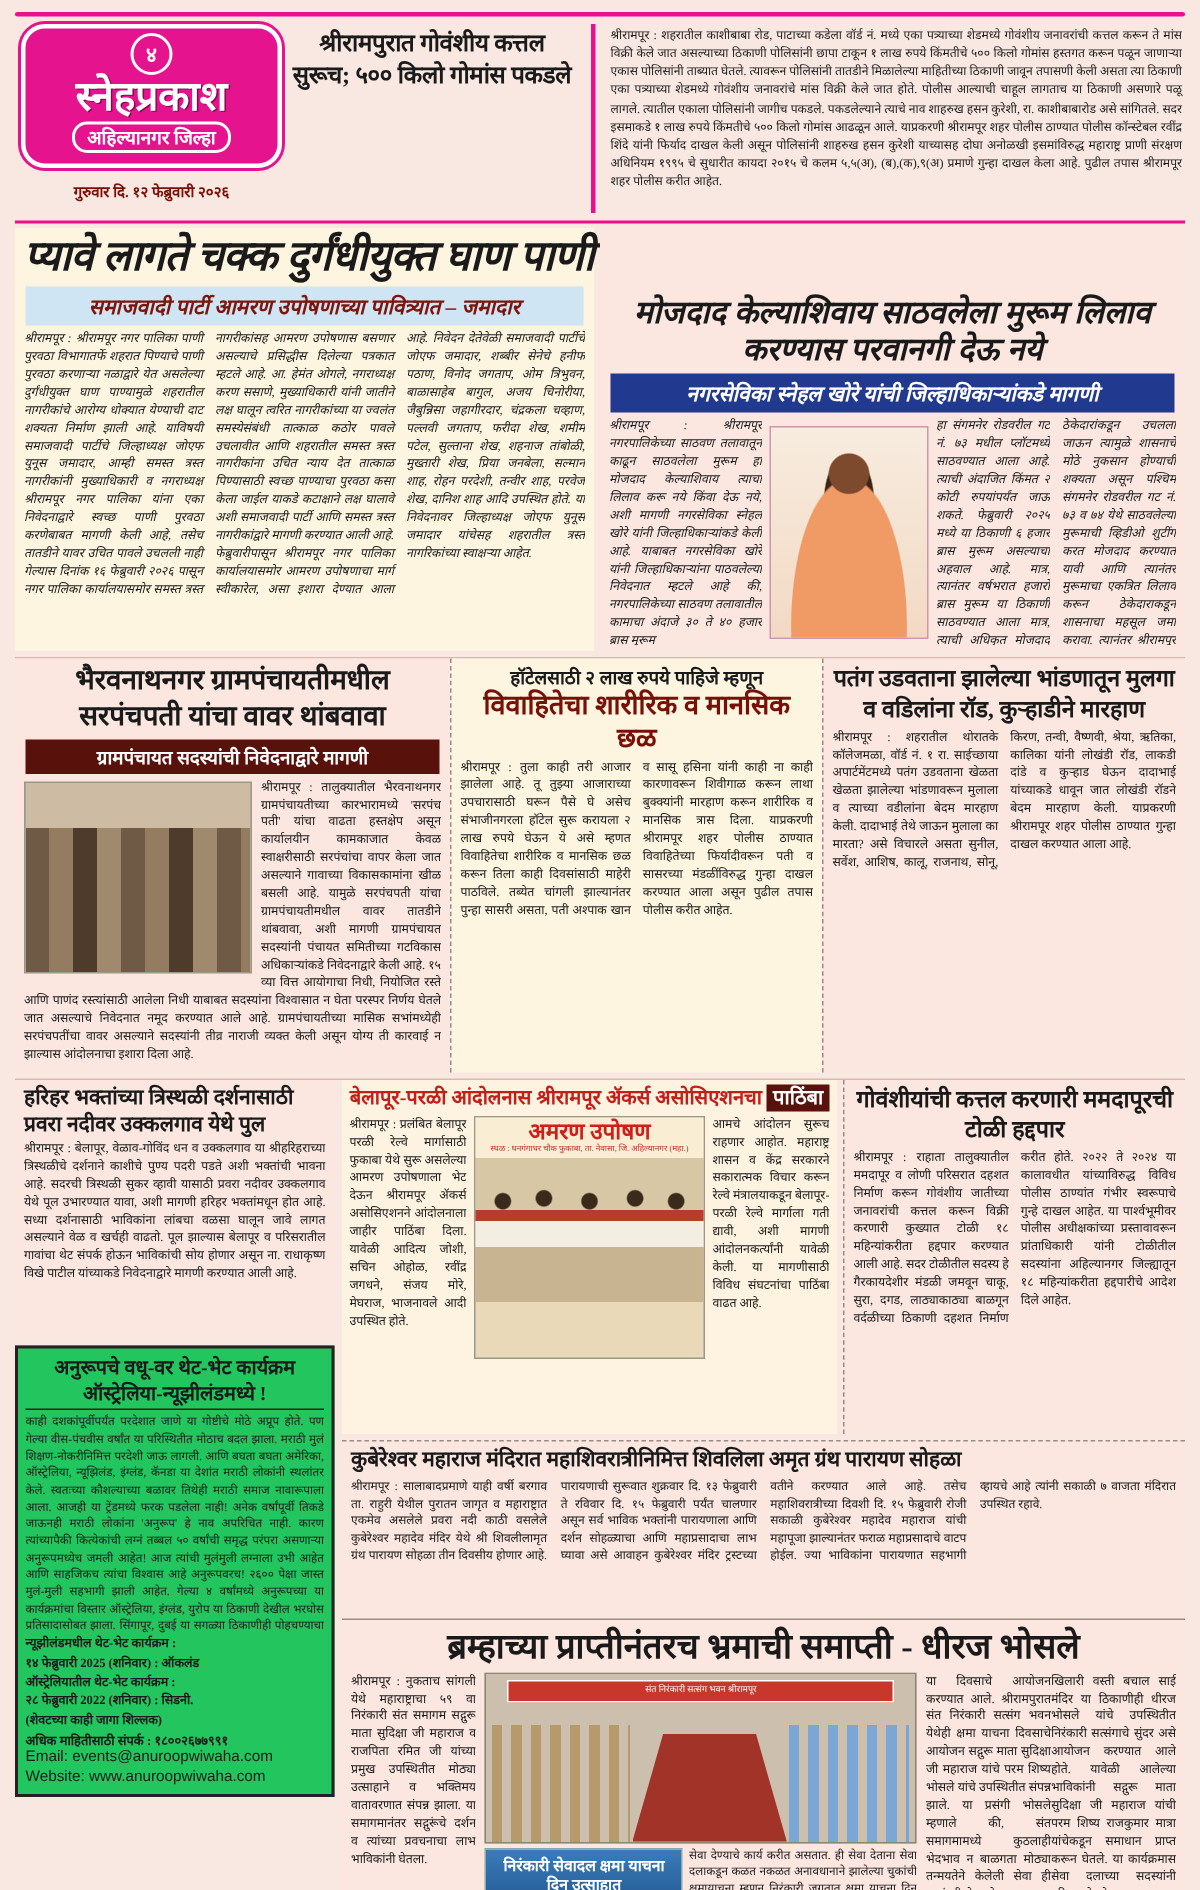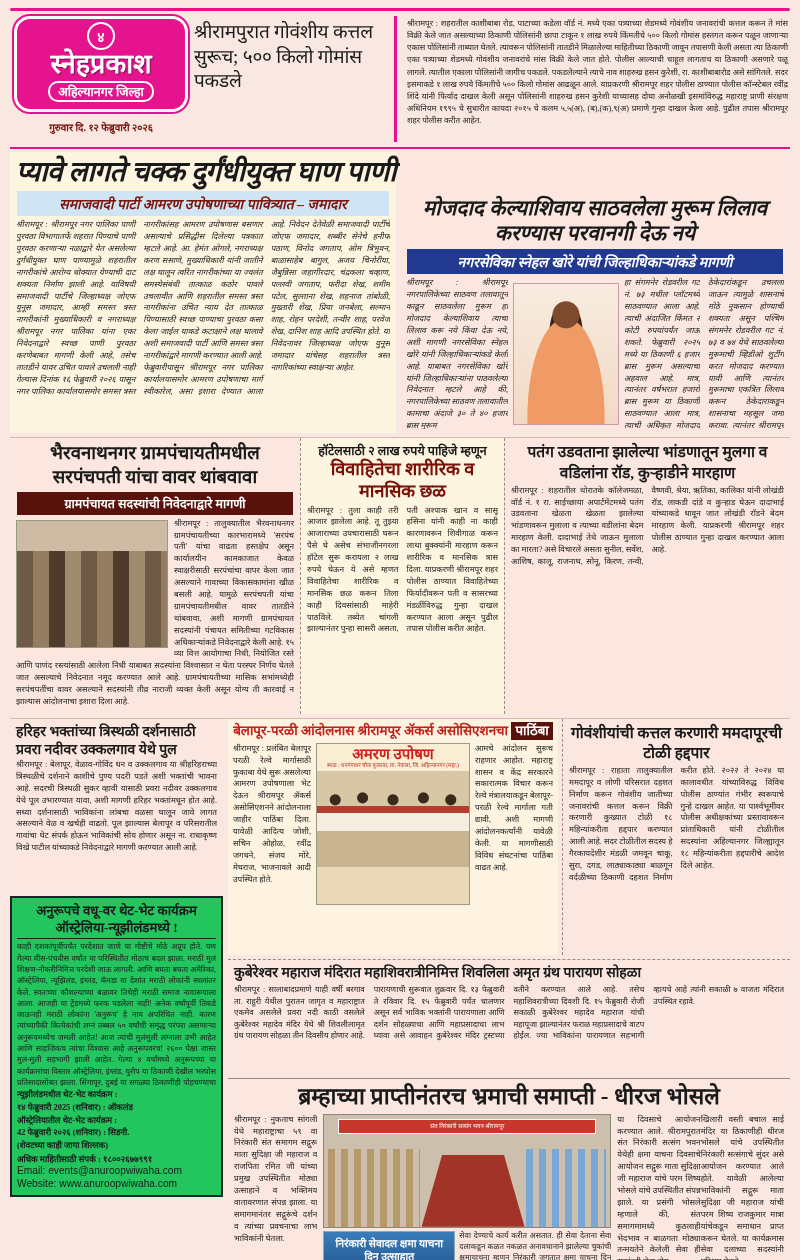--- a/index.html
+++ b/index.html
@@ -13,21 +13,21 @@
   .masthead{display:flex;align-items:stretch;padding:5px 0 3px;height:126px;}
   .logo-wrap{width:182px;display:flex;flex-direction:column;align-items:center;}
   .logo-box{width:168px;height:90px;background:#e6138e;border-radius:16px;border:3px solid #fff;
             box-shadow:0 0 0 2px #e6138e;display:flex;flex-direction:column;align-items:center;justify-content:center;}
   .edition-badge{width:24px;height:24px;border:2px solid #fff;border-radius:50%;color:#fff;
             font-weight:bold;font-size:14px;display:flex;align-items:center;justify-content:center;margin-top:-4px;}
   .logo-title{color:#fff;font-size:27px;font-weight:bold;line-height:1.05;text-shadow:1px 1px 0 #7e0a4e;}
   .logo-sub{color:#fff;font-size:12.5px;font-weight:bold;border:2px solid #fff;border-radius:10px;
             padding:0 8px;margin-top:2px;}
   .date-line{color:#7a1007;font-weight:bold;font-size:10px;margin-top:8px;}
-  .mast-headline{width:188px;font-size:19px;font-weight:normal;text-align:left;line-height:1.3;
+  .mast-headline{width:188px;font-size:16px;font-weight:bold;text-align:center;line-height:1.3;
             padding:4px 8px 0 2px;letter-spacing:-0.2px;}
   .mast-divider{width:3px;background:#e8118c;margin:0 4px;}
   .brief-body{flex:1;font-size:8.1px;line-height:1.5;text-align:justify;padding:2px 2px 0 6px;
             height:116px;overflow:hidden;}
 
   
   .art{box-sizing:border-box;padding:4px 6px;}
   .bg-cream{background:#fdf5df;}
   .bg-pink{background:#fbe7e0;}
   .h-xl{font-size:28px;font-weight:800;text-align:center;line-height:1.15;letter-spacing:-0.5px;white-space:nowrap;}
@@ -62,21 +62,21 @@
   .murum-c2{margin-right:8px;}
 
   
   .rowB{display:flex;margin-top:4px;border-top:1px solid #d9b9ae;}
   .bhairav{width:290px;}
   .bhairav-body{height:192px;}
   .bhairav-photo{float:left;width:150px;height:126px;margin:2px 6px 2px 0;border:1px solid #998;
      background:
        linear-gradient(#cdbba4 0 24%, rgba(0,0,0,0) 24%),
        repeating-linear-gradient(90deg,#6e5a45 0 16px,#937c60 16px 32px,#4f3b2c 32px 48px,#a08a6e 48px 64px);}
-  .vivahita{width:204px;}
+  .vivahita{width:248px;}
   .vivahita .kicker{font-size:12.5px;font-weight:bold;text-align:center;}
   .vivahita .h-v{font-size:18px;font-weight:800;text-align:center;color:#7a0f07;line-height:1.2;}
   .vivahita .body-txt{height:200px;margin-top:2px;}
   .patang{flex:1;}
   .patang .body-txt{height:204px;margin-top:2px;}
 
   
   .lower{display:flex;margin-top:4px;border-top:1px solid #d9b9ae;}
   .stackL{width:213px;}
   .harihar .body-txt{height:128px;}
@@ -191,21 +191,21 @@
       <div class="art bg-pink harihar">
         <div class="h-xs">हरिहर भक्तांच्या त्रिस्थळी दर्शनासाठी प्रवरा नदीवर उक्कलगाव येथे पुल</div>
         <div class="body-txt">श्रीरामपूर : बेलापूर, वेळाव-गोविंद धन व उक्कलगाव या श्रीहरिहराच्या त्रिस्थळीचे दर्शनाने काशीचे पुण्य पदरी पडते अशी भक्तांची भावना आहे. सदरची त्रिस्थळी सुकर व्हावी यासाठी प्रवरा नदीवर उक्कलगाव येथे पूल उभारण्यात यावा, अशी मागणी हरिहर भक्तांमधून होत आहे. सध्या दर्शनासाठी भाविकांना लांबचा वळसा घालून जावे लागत असल्याने वेळ व खर्चही वाढतो. पूल झाल्यास बेलापूर व परिसरातील गावांचा थेट संपर्क होऊन भाविकांची सोय होणार असून ना. राधाकृष्ण विखे पाटील यांच्याकडे निवेदनाद्वारे मागणी करण्यात आली आहे.</div>
       </div>
       <div class="anuroop">
         <div class="h-a">अनुरूपचे वधू-वर थेट-भेट कार्यक्रम ऑस्ट्रेलिया-न्यूझीलंडमध्ये !</div>
         <div class="body-txt">काही दशकांपूर्वीपर्यंत परदेशात जाणे या गोष्टीचे मोठे अप्रूप होते. पण गेल्या वीस-पंचवीस वर्षांत या परिस्थितीत मोठाच बदल झाला. मराठी मुलं शिक्षण-नोकरीनिमित्त परदेशी जाऊ लागली. आणि बघता बघता अमेरिका, ऑस्ट्रेलिया, न्यूझिलंड, इंग्लंड, कॅनडा या देशांत मराठी लोकांनी स्थलांतर केले. स्वतःच्या कौशल्याच्या बळावर तिथेही मराठी समाज नावारूपाला आला. आजही या ट्रेंडमध्ये फरक पडलेला नाही! अनेक वर्षांपूर्वी तिकडे जाऊनही मराठी लोकांना 'अनुरूप' हे नाव अपरिचित नाही. कारण त्यांच्यापैकी कित्येकांची लग्नं तब्बल ५० वर्षांची समृद्ध परंपरा असणाऱ्या अनुरूपमध्येच जमली आहेत! आज त्यांची मुलंमुली लग्नाला उभी आहेत आणि साहजिकच त्यांचा विश्वास आहे अनुरूपवरच! २६०० पेक्षा जास्त मुलं-मुली सहभागी झाली आहेत. गेल्या ४ वर्षांमध्ये अनुरूपच्या या कार्यक्रमांचा विस्तार ऑस्ट्रेलिया, इंग्लंड, युरोप या ठिकाणी देखील भरघोस प्रतिसादासोबत झाला. सिंगापूर, दुबई या सगळ्या ठिकाणीही पोहचण्याचा अनुरूपचा प्रयत्न आहे. मराठी आणि गुजराती माणूस जिथे जिथे, अनुरूप पोहचलंय तिथे तिथे असं म्हणतात, ते काय उगीच नाही!</div>
         <div class="ev">न्यूझीलंडमधील थेट-भेट कार्यक्रम :</div>
         <div class="ev">१४ फेब्रुवारी 2025 (शनिवार) : ऑकलंड</div>
         <div class="ev">ऑस्ट्रेलियातील थेट-भेट कार्यक्रम :</div>
-        <div class="ev">42 फेब्रुवारी २०२६ (शनिवार) : सिडनी.</div>
+        <div class="ev">२८ फेब्रुवारी 2022 (शनिवार) : सिडनी.</div>
         <div class="ev">(शेवटच्या काही जागा शिल्लक)</div>
         <div class="contact">अधिक माहितीसाठी संपर्क : १८००२६७७९९१</div>
         <div class="latin">Email: events@anuroopwiwaha.com</div>
         <div class="latin">Website: www.anuroopwiwaha.com</div>
       </div>
     </div>
 
     <div class="stackR">
       <div class="rowC">
         <div class="belapur">

